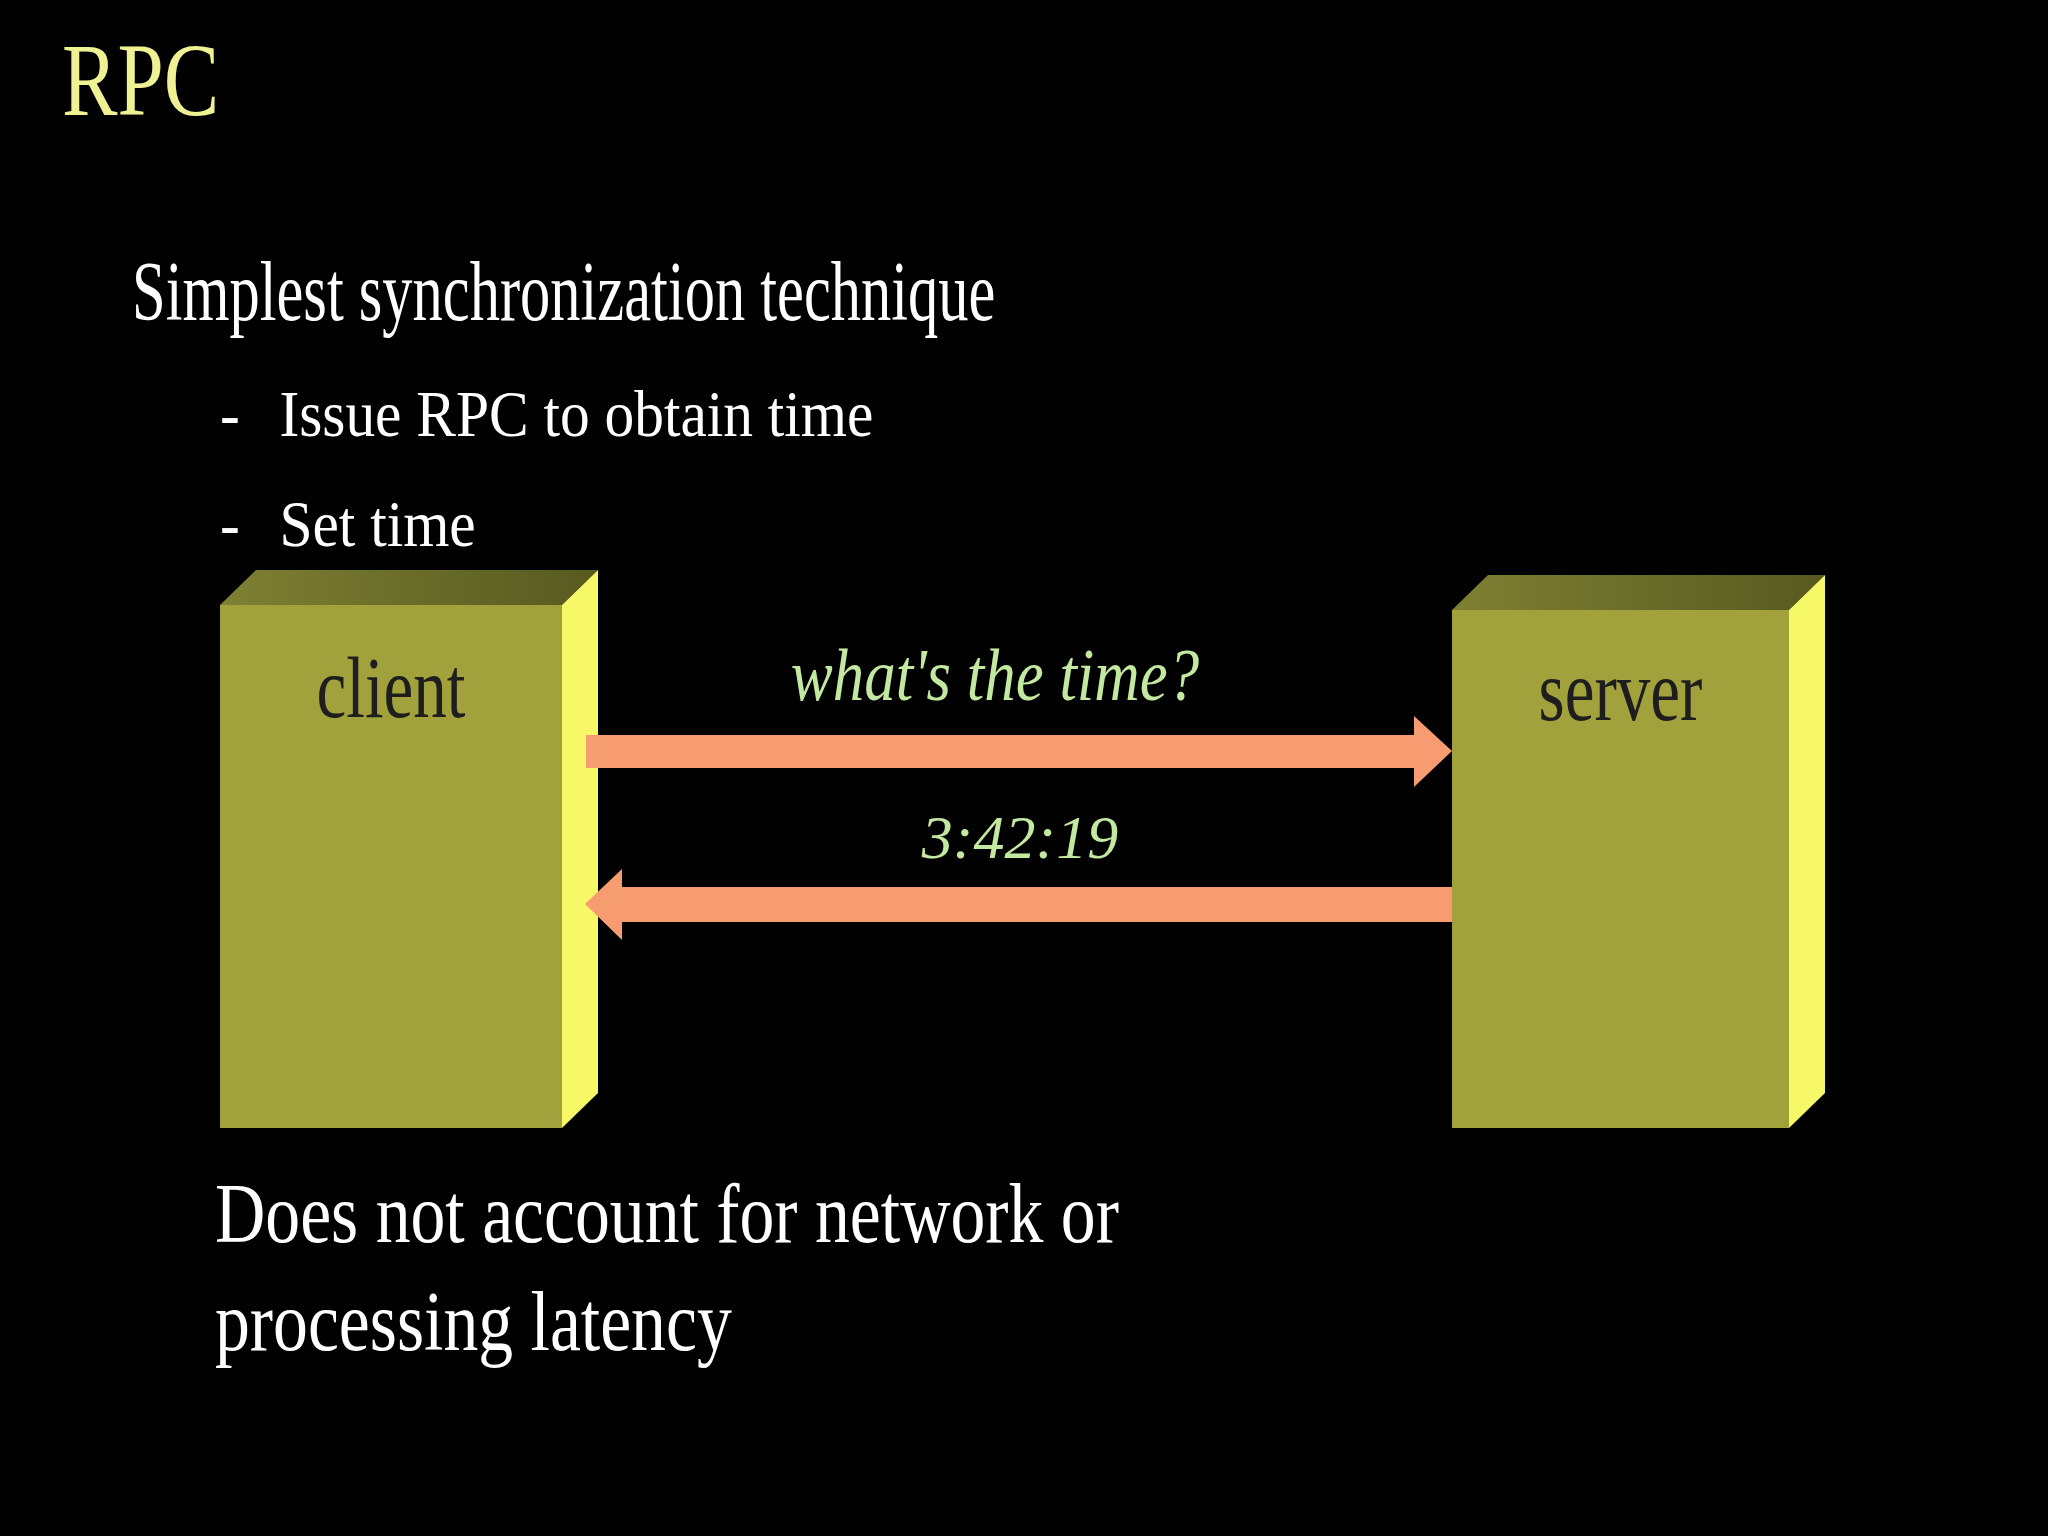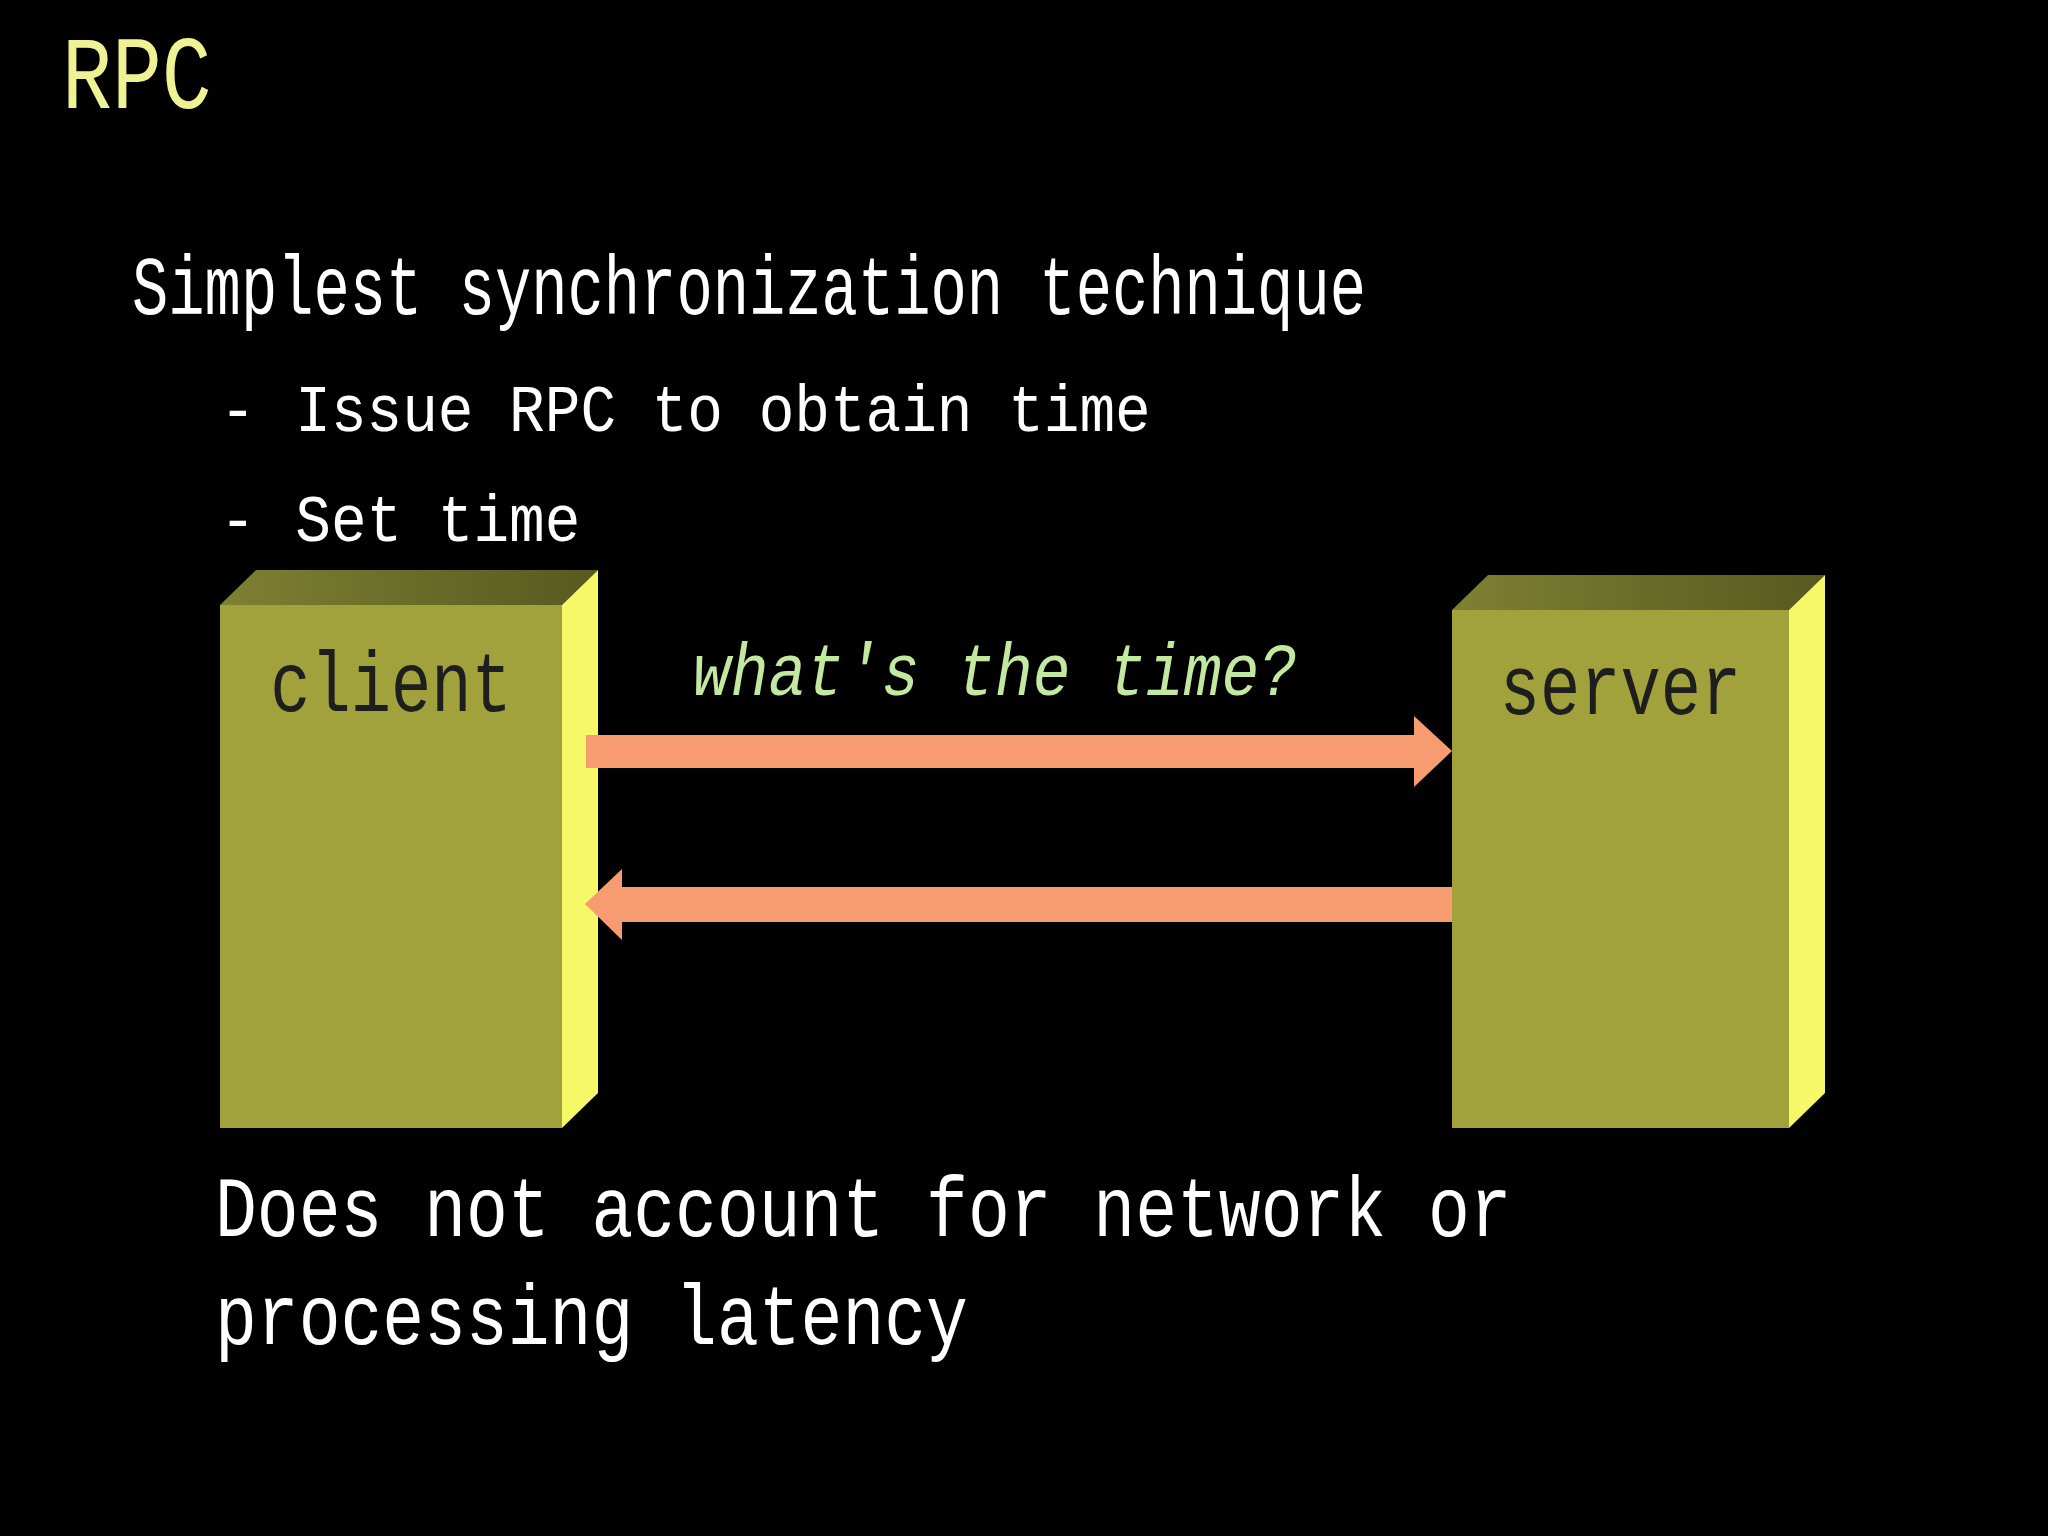--- a/index.html
+++ b/index.html
@@ -13,21 +13,21 @@
     --box-label-text:#1e1e1e;
     --arrow:#f79c70;
     --message-text:#c3e8a0;
   }
   html,body{margin:0;padding:0;background:#000;}
   .slide{
     position:relative;
     width:2048px;height:1536px;
     background:var(--background);
     overflow:hidden;
-    font-family:Liberation Mono, monospace;
+    font-family:Liberation Serif, serif;
   }
   .abs{position:absolute;}
   .slide-title{
     left:62px;top:28px;
     font-size:104px;line-height:1;
     color:var(--title-text);
     transform:scaleX(0.80);transform-origin:left top;
     white-space:nowrap;
   }
   .heading{
@@ -109,19 +109,20 @@
 
     <polygon points="586,735 1414,735 1414,716 1452,751 1414,787 1414,768 586,768" fill="var(--arrow)"></polygon>
 
     <polygon points="1452,887 622,887 622,869 585,904 622,940 622,922 1452,922" fill="var(--arrow)"></polygon>
   </svg>
 
   <div class="abs box-label client-label">client</div>
   <div class="abs box-label server-label">server</div>
 
   <div class="abs msg request-label">what's the time?</div>
+  <div class="abs msg reply-label">3:42:19</div>
 
   <div class="abs footer">
     <div>Does not account for network or</div>
     <div>processing latency</div>
   </div>
 
 </div>
 
 </body></html>

